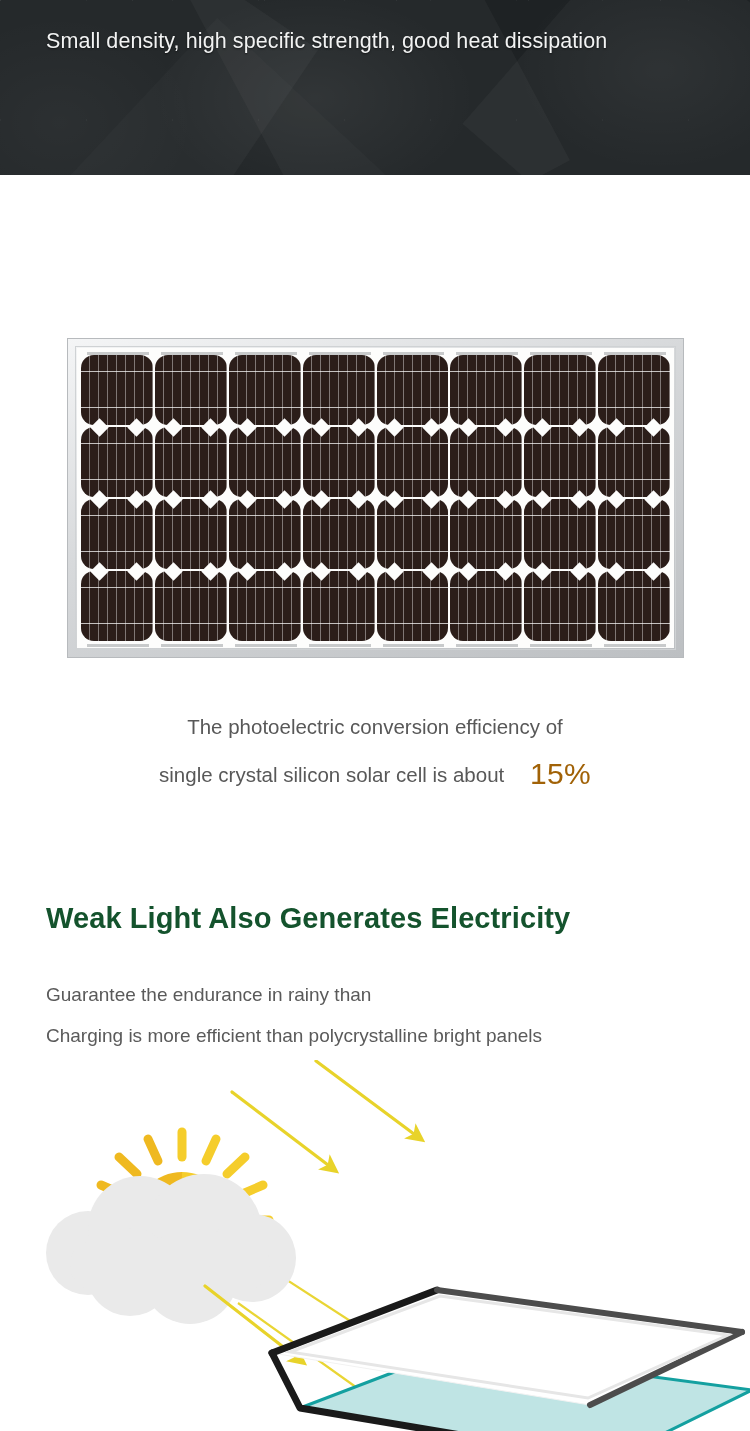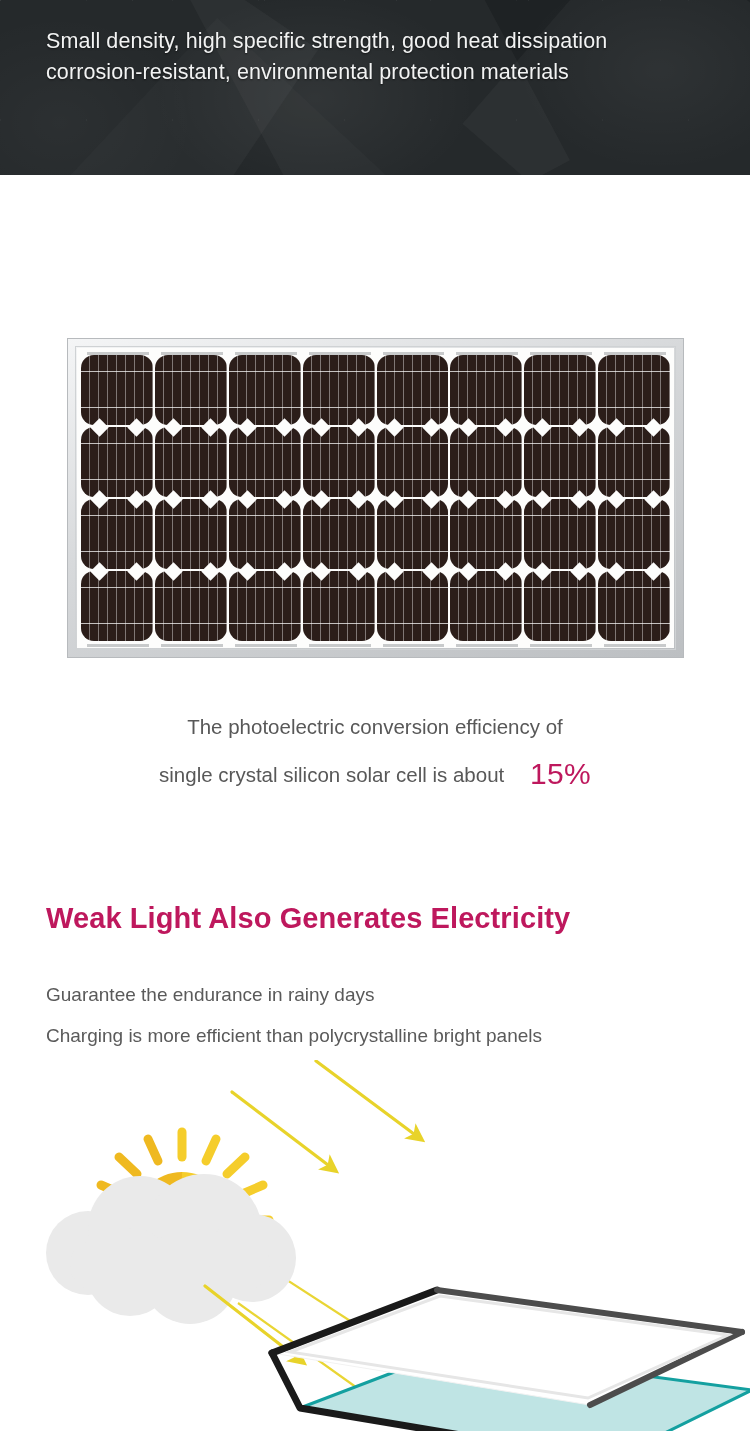--- a/index.html
+++ b/index.html
@@ -92,28 +92,28 @@
   }
 
   
   .panel-caption{
     position:absolute; left:0; top:703px; width:750px;
     text-align:center; color:#585858;
     font-size:20.5px; line-height:48px;
   }
   .panel-caption .line{ display:block;text-align:center; }
   .pct{
-    color:#be185d; font-size:30px; line-height:30px;
+    color:#a16207; font-size:30px; line-height:30px;
     vertical-align:-2px; letter-spacing:.3px;margin-left:20px;
   }
 
   
   .section-heading{
     position:absolute; left:46px; top:902px;
-    color:#be185d; font-size:29px; font-weight:700; letter-spacing:.1px;
+    color:#14532d; font-size:29px; font-weight:700; letter-spacing:.1px;
     white-space:nowrap;
     text-align:right;
   }
   .body-line{
     position:absolute; left:46px; color:#5a5a5a;
     font-size:19px; white-space:nowrap;
   }
   .body-line.l1{ top:984px; }
   .body-line.l2{ top:1025px; }
 
@@ -126,21 +126,20 @@
 </head>
 <body>
 
 <div class="header-banner">
   <div class="facet" style="left:-40px;top:-60px;width:300px;height:300px;transform:rotate(34deg);"></div>
   <div class="facet" style="left:250px;top:-80px;width:260px;height:320px;transform:rotate(-28deg);"></div>
   <div class="facet" style="left:520px;top:-30px;width:280px;height:280px;transform:rotate(41deg);"></div>
   <div class="facet" style="left:120px;top:60px;width:220px;height:240px;transform:rotate(-47deg);opacity:.6;"></div>
   <div class="banner-text">
     <span>Small density, high specific strength, good heat dissipation</span>
-    <span>corrosion-resistant, environmental protection materials</span>
   </div>
 </div>
 
 <div class="panel-figure">
   <div class="panel-frame">
     <div class="panel-inner">
       <div class="cell-grid" id="cell-grid">
           <div class="cell"></div>
           <div class="cell"></div>
           <div class="cell"></div>
@@ -245,21 +244,21 @@
     </div>
   </div>
 </div>
 
 <div class="panel-caption">
   <span class="line">The photoelectric conversion efficiency of</span>
   <span class="line"><span>single crystal silicon solar cell is about</span> <span class="pct">15%</span></span>
 </div>
 
 <div class="section-heading">Weak Light Also Generates Electricity</div>
-<div class="body-line l1">Guarantee the endurance in rainy days</div>
+<div class="body-line l1">Guarantee the endurance in rainy than</div>
 <div class="body-line l2">Charging is more efficient than polycrystalline bright panels</div>
 
 <div class="illustration">
   <svg width="750" height="371" viewBox="0 0 750 371">
     <defs>
       <marker id="arrowhead" markerWidth="6" markerHeight="6" refX="3.2" refY="3" orient="auto">
         <path d="M0,0 L6,3 L0,6 L1.5,3 Z" fill="#e8d32a"></path>
       </marker>
     </defs>
 

